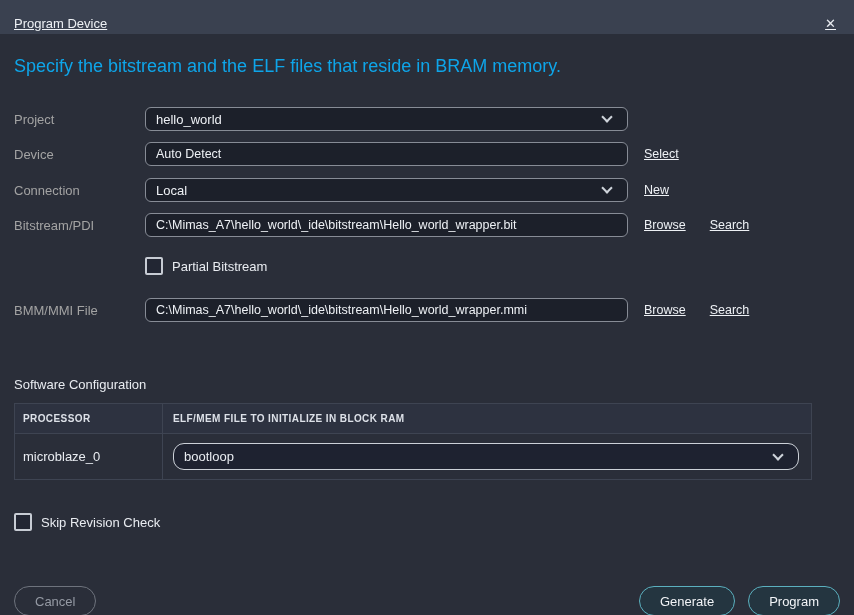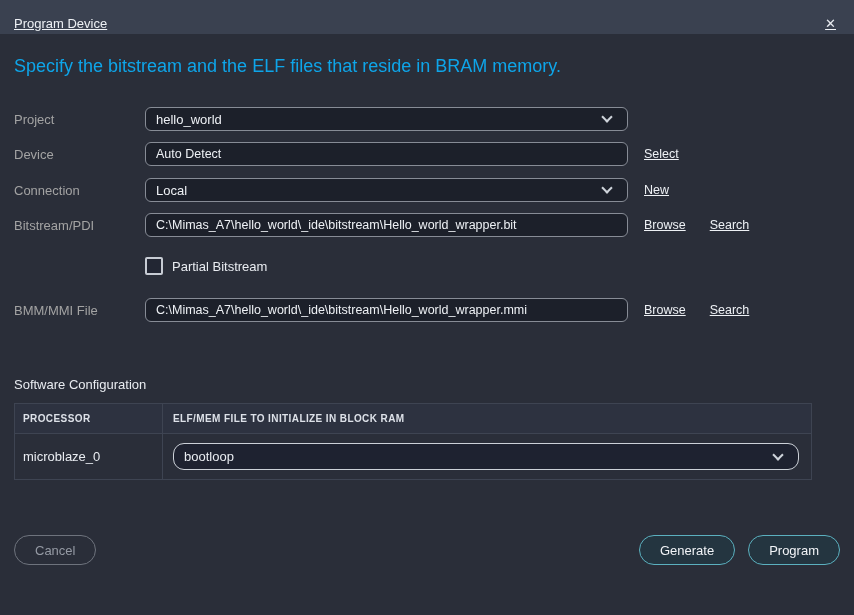--- a/index.html
+++ b/index.html
@@ -204,20 +204,24 @@
           <td class="col2">
             <div class="table-select">
               <span class="select-value">bootloop</span>
               <span class="chev"></span>
             </div>
           </td>
         </tr>
       </tbody>
     </table>
 
+    <div class="cb-row bottom">
+      <span class="cb"></span>
+      <span class="cb-label">Skip Revision Check</span>
+    </div>
 
     <div class="footer">
       <button class="btn btn-cancel">Cancel</button>
       <div class="btn-group">
         <button class="btn btn-accent">Generate</button>
         <button class="btn btn-accent">Program</button>
       </div>
     </div>
 
   </div>

